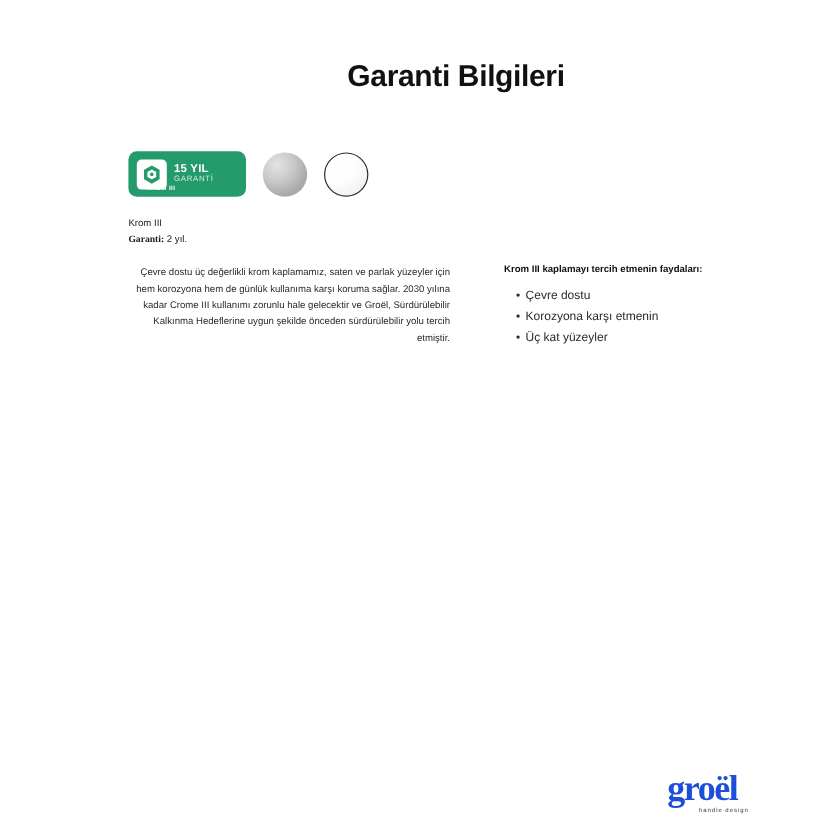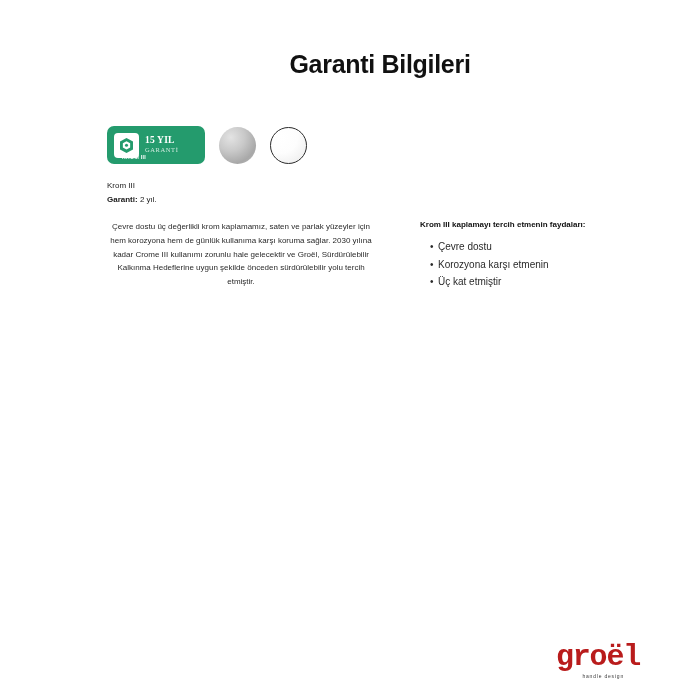--- a/index.html
+++ b/index.html
@@ -64,21 +64,20 @@
     align-items: center;
     justify-content: center;
     flex: 0 0 auto;
   }
   .badge-emblem svg { display: block; }
   .badge-texts {
     display: flex;
     flex-direction: column;
     justify-content: center;
     line-height: 1.05;
-    font-family: Liberation Serif, serif;
   }
   .badge-line1 {
     font-size: 9.5px;
     font-weight: bold;
     color: #ffffff;
     letter-spacing: 0.2px;
   }
   .badge-line2 {
     font-size: 6.5px;
     font-weight: normal;
@@ -131,27 +130,27 @@
     color: #1a1a1a;
     margin: 0 0 2px 0;
     line-height: 1.5;
   }
   .meta-warranty {
     font-size: 8px;
     color: #1a1a1a;
     margin: 0 0 14px 0;
     line-height: 1.5;
   }
-  .meta-warranty b { font-weight: bold; }
+  .meta-warranty b { font-weight: bold; font-family: Liberation Serif, serif; }
   .body-paragraph {
     font-size: 8px;
     line-height: 1.72;
     color: #2a2a2a;
     margin: 0;
-    text-align: center;
+    text-align: right;
   }
 
   
   .right-col {
     position: absolute;
     left: 420px;
     top: 209px;
     width: 240px;
   }
   .benefits-title {
@@ -183,25 +182,25 @@
 
   
   .footer-logo {
     position: absolute;
     left: 556px;
     top: 644px;
     width: 70px;
     text-align: left;
   }
   .logo-word {
-    font-family: Liberation Mono, monospace;
+    font-family: Liberation Serif, serif;
     font-size: 30px;
     font-weight: bold;
     letter-spacing: -1.2px;
-    color: #b91c1c;
+    color: #1d4ed8;
     line-height: 0.9;
   }
   .logo-tag {
     font-size: 5px;
     letter-spacing: 0.8px;
     color: #3a3a3a;
     margin-top: 2px;
     text-align: right;
     padding-right: 2px;
   }
@@ -243,21 +242,21 @@
       <span>2 yıl.</span>
     </p>
     <p class="body-paragraph">Çevre dostu üç değerlikli krom kaplamamız, saten ve parlak yüzeyler için hem korozyona hem de günlük kullanıma karşı koruma sağlar. 2030 yılına kadar Crome III kullanımı zorunlu hale gelecektir ve Groël, Sürdürülebilir Kalkınma Hedeflerine uygun şekilde önceden sürdürülebilir yolu tercih etmiştir.</p>
   </div>
 
   <div class="right-col">
     <p class="benefits-title">Krom III kaplamayı tercih etmenin faydaları:</p>
     <ul class="benefits-list">
       <li>Çevre dostu</li>
       <li>Korozyona karşı etmenin</li>
-      <li>Üç kat etmiştir</li>
+      <li>Üç kat yüzeyler</li>
     </ul>
   </div>
 
   <div class="footer-logo">
     <div class="logo-word">groël</div>
     <div class="logo-tag">handle design</div>
   </div>
 
 </div>
 

